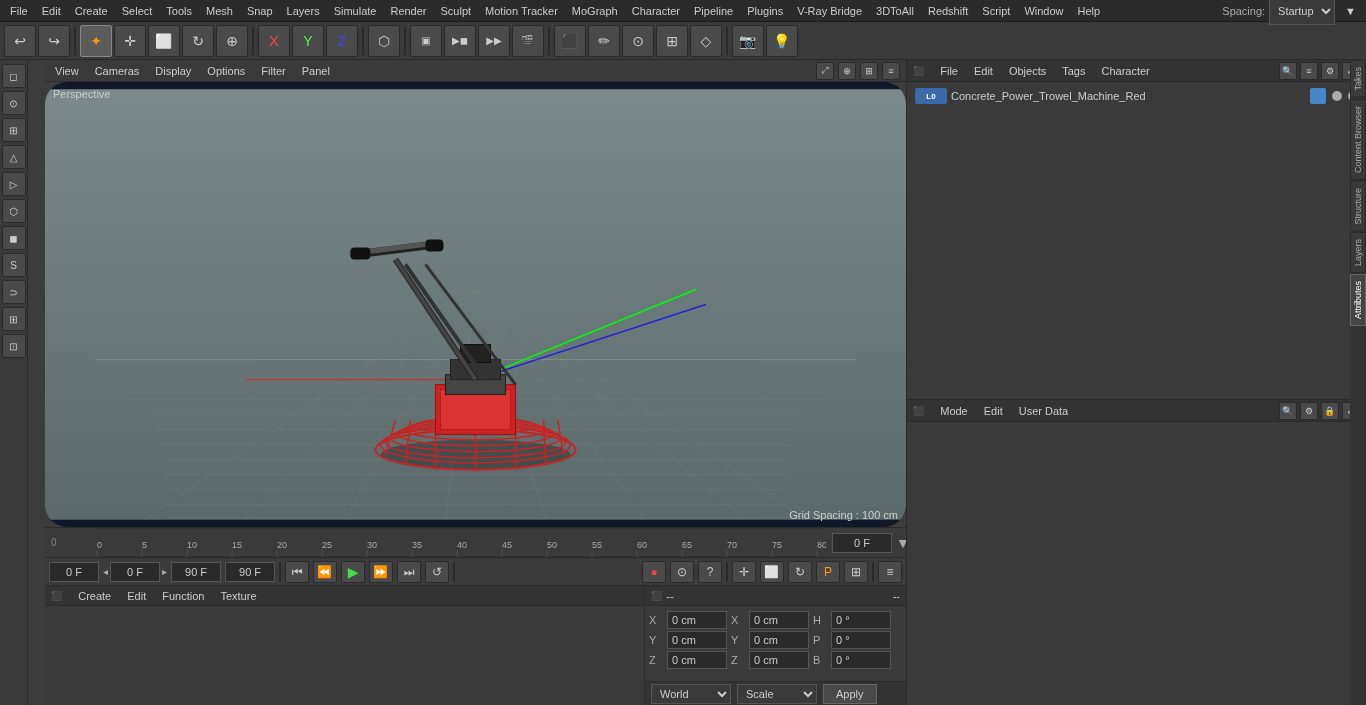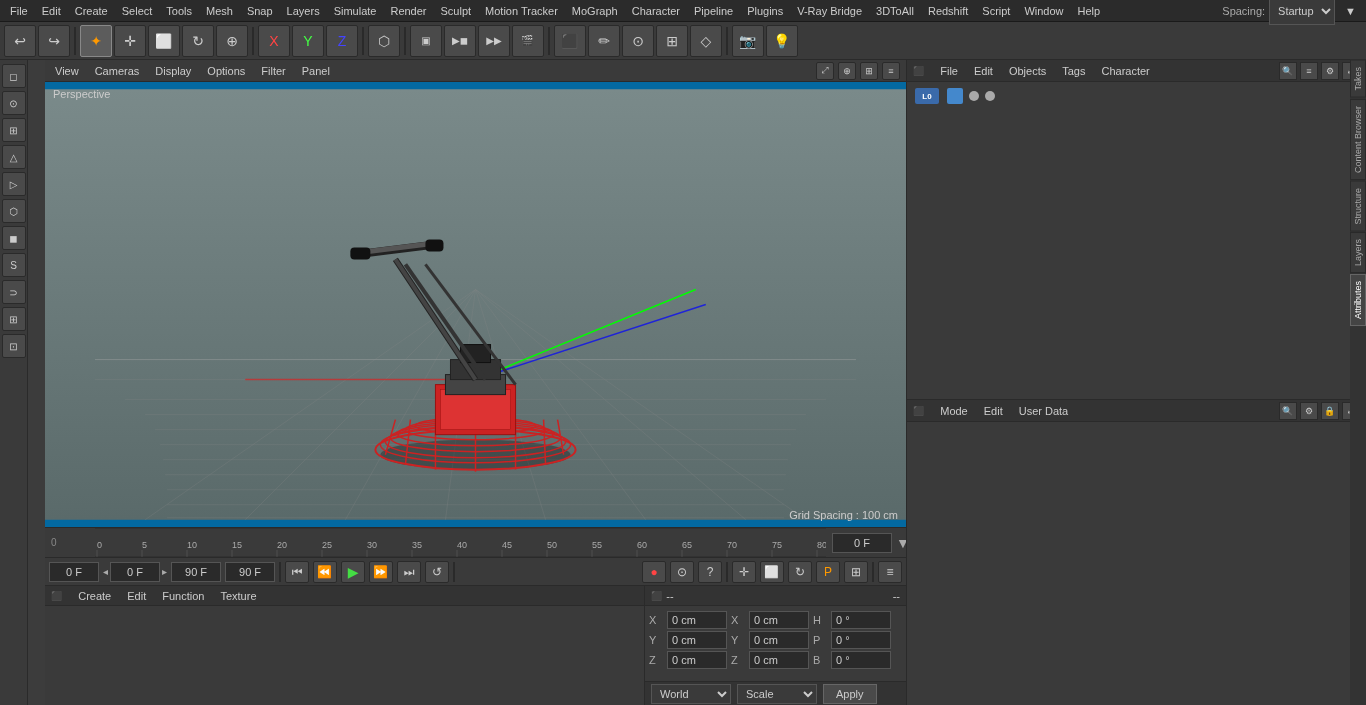--- a/index.html
+++ b/index.html
@@ -28,21 +28,21 @@
     
     #center-area { flex: 1; display: flex; flex-direction: column; padding-left: 17px; }
 
     
     #viewport-container { flex: 1; display: flex; flex-direction: column; }
     #viewport-menubar { display: flex; align-items: center; height: 22px; background: #3a3a3a; border-bottom: 1px solid #2a2a2a; padding: 0 6px; gap: 8px; }
     .vp-menu { font-size: 11px; color: #ccc; cursor: pointer; padding: 2px 4px; }
     .vp-controls { margin-left: auto; display: flex; gap: 4px; }
     .vp-ctrl-btn { width: 18px; height: 18px; background: #4a4a4a; border: 1px solid #2a2a2a; border-radius: 2px; display: flex; align-items: center; justify-content: center; cursor: pointer; font-size: 9px; color: #ccc; }
 
-    #viewport { flex: 1; background: #0369a1; position: relative; overflow: hidden; }
+    #viewport { flex: 1; background: #0f172a; position: relative; overflow: hidden; border-radius: 22px; }
     #viewport-label { position: absolute; top: 6px; left: 8px; font-size: 11px; color: #ccc; }
     #grid-spacing { position: absolute; bottom: 6px; right: 8px; font-size: 11px; color: #ccc; }
 
     
     #timeline { height: 30px; background: #3a3a3a; border-top: 1px solid #2a2a2a; display: flex; align-items: center; overflow: hidden; }
     #timeline-ruler { flex: 1; height: 30px; background: #3a3a3a; position: relative; overflow: hidden; }
 
     
     #transport-bar { height: 28px; background: #3a3a3a; border-top: 1px solid #2a2a2a; display: flex; align-items: center; padding: 0 4px; gap: 4px; }
     .transport-input { width: 50px; height: 20px; background: #2a2a2a; border: 1px solid #555; color: #ccc; font-size: 11px; text-align: center; }
@@ -78,21 +78,21 @@
     #right-panel { width: 460px; background: #3a3a3a; border-left: 1px solid #2a2a2a; display: flex; flex-direction: column; }
 
     
     #obj-manager { height: 340px; border-bottom: 1px solid #2a2a2a; display: flex; flex-direction: column; }
     #obj-header { display: flex; align-items: center; height: 22px; background: #333; border-bottom: 1px solid #2a2a2a; padding: 0 6px; gap: 8px; }
     .obj-menu { font-size: 11px; color: #ccc; cursor: pointer; padding: 1px 4px; }
     .obj-header-right { margin-left: auto; display: flex; gap: 3px; align-items: center; }
     .obj-header-btn { width: 18px; height: 18px; background: #4a4a4a; border: 1px solid #2a2a2a; display: flex; align-items: center; justify-content: center; cursor: pointer; font-size: 9px; color: #ccc; }
     #obj-content { flex: 1; padding: 4px; overflow: auto; }
     .obj-row { display: flex; align-items: center; height: 20px; gap: 4px; cursor: pointer; padding: 0 4px; }
-    .obj-icon { width: 24px; height: 16px; background: #888; border-radius: 2px; display: flex; align-items: center; justify-content: center; font-size: 9px; color: #fff; }
+    .obj-icon { width: 32px; height: 16px; background: #888; border-radius: 2px; display: flex; align-items: center; justify-content: center; font-size: 9px; color: #fff; }
     .obj-icon-blue { background: #3a6aaa; }
     .obj-name { font-size: 11px; color: #ccc; flex: 1; }
 
     
     #attr-manager { flex: 1; display: flex; flex-direction: column; }
     #attr-mgr-header { display: flex; align-items: center; height: 22px; background: #333; border-bottom: 1px solid #2a2a2a; padding: 0 6px; gap: 8px; }
     .attr-mgr-menu { font-size: 11px; color: #ccc; cursor: pointer; padding: 1px 4px; }
     #attr-mgr-content { flex: 1; padding: 4px; }
 
     
@@ -462,20 +462,21 @@
           <div class="obj-header-btn">≡</div>
           <div class="obj-header-btn">⚙</div>
           <div class="obj-header-btn">⤢</div>
         </div>
       </div>
       <div id="obj-content">
         <div class="obj-row">
           <div class="obj-icon obj-icon-blue">
             <span style="font-size:8px; font-weight:bold; color:#fff;">L0</span>
           </div>
+          <span class="obj-name">Concrete_Power_Trowel_Machine_Red</span>
           <div style="width:16px; height:16px; background:#4488cc; border-radius:2px; margin-left:4px;"></div>
           <div style="width:10px; height:10px; border-radius:50%; background:#aaa; margin-left:2px;"></div>
           <div style="width:10px; height:10px; border-radius:50%; background:#aaa; margin-left:2px;"></div>
         </div>
       </div>
     </div>
 
     <div id="attr-manager" style="flex:1; display:flex; flex-direction:column;">
       <div id="attr-mgr-header">
         <span style="font-size:9px; color:#888; margin-right:4px;">⬛</span>

